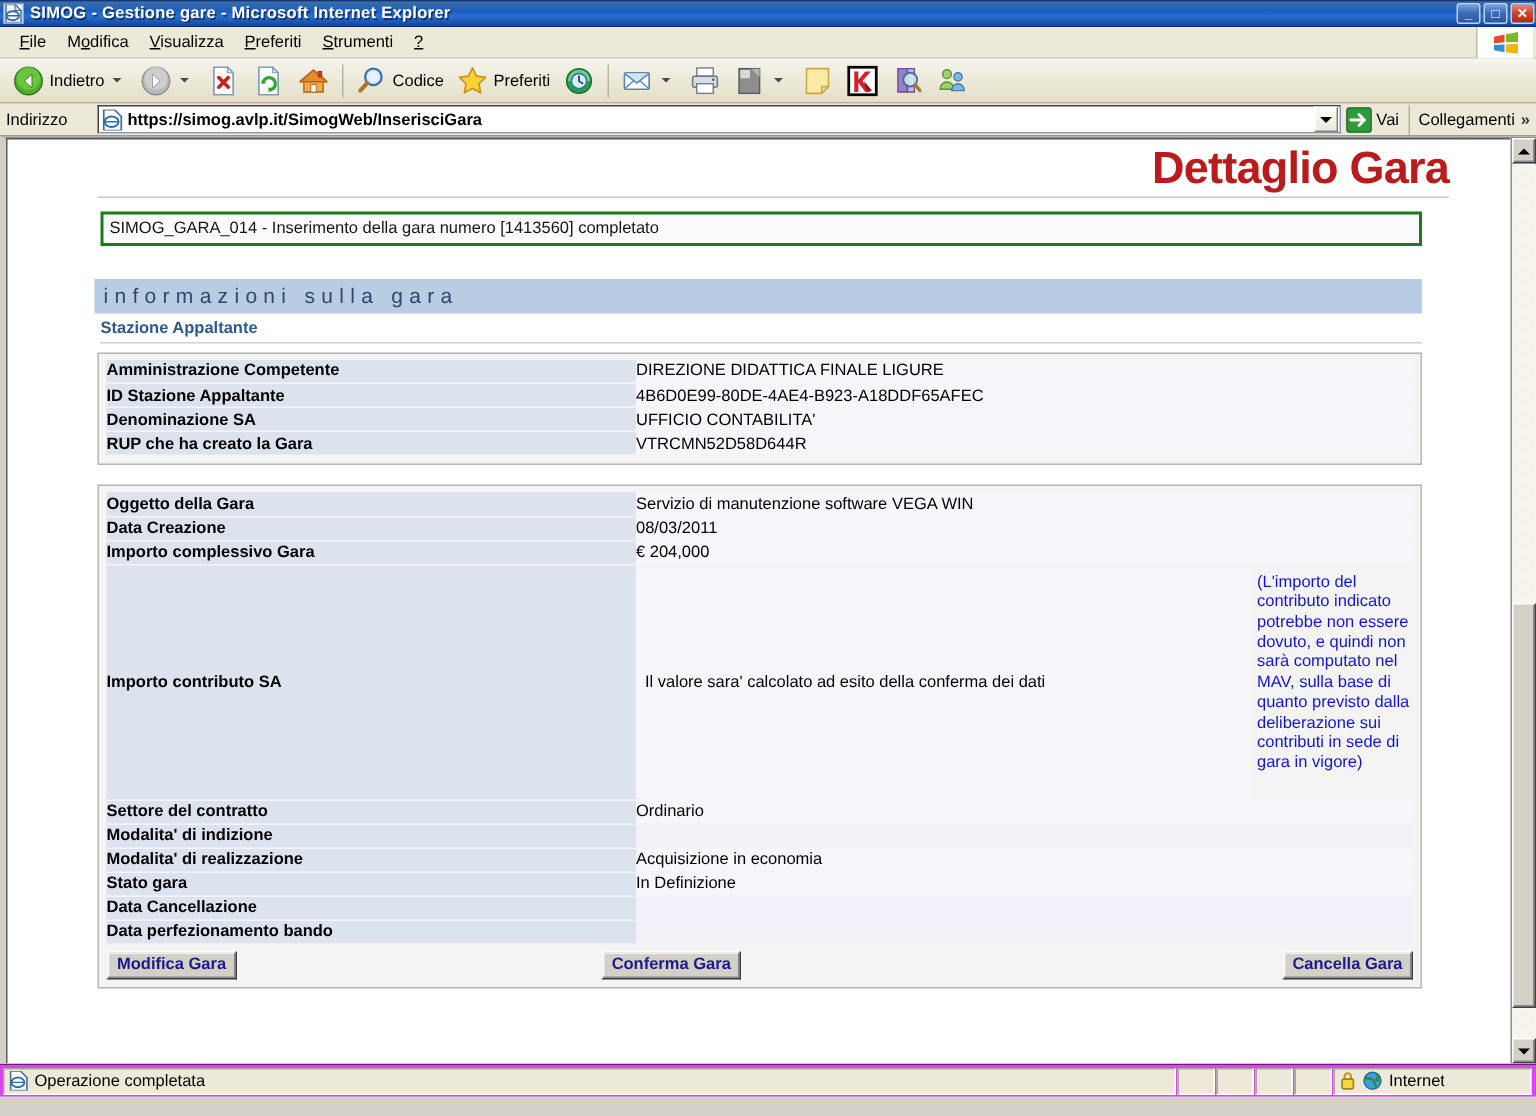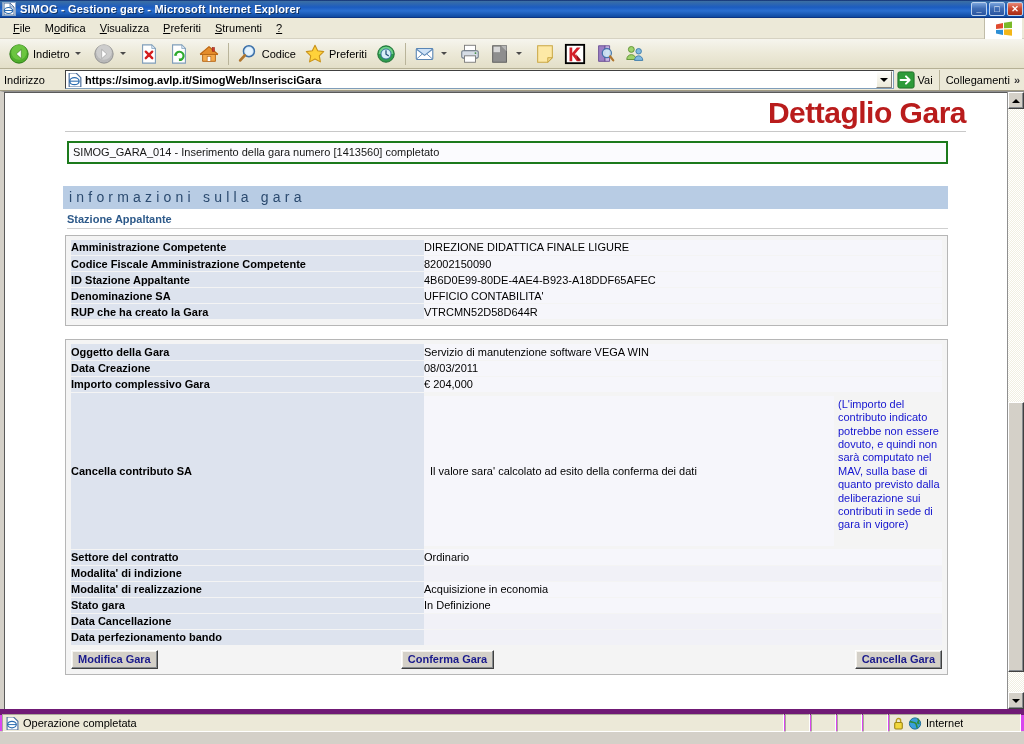--- a/index.html
+++ b/index.html
@@ -288,21 +288,21 @@
     box-shadow: inset -1px -1px 0 #868a8e, inset 1px 1px 0 #f5f3ee;
     padding: 2px 6px 3px 6px;
     cursor: default;
   }
   .btn-spacer { flex: 1 1 auto; }
 
   
   .statusbar {
     height: 22px;
     background: #d946ef;
-    border-top: 6px solid #701a75;
+    border-top: 1px solid #701a75;
     display: flex; align-items: center;
     padding: 1px 2px;
   }
   .sb-pane {
     height: 18px;
     border: 1px solid #aca899;
     border-right-color: #fff; border-bottom-color: #fff;
     display: flex; align-items: center;
     padding: 0 3px;
     font-size: 11px;
@@ -512,24 +512,20 @@
       <div class="sub-header">Stazione Appaltante</div>
 
       <div class="panel">
         <table class="grid">
           <tbody>
               <tr class="h20">
             <td class="lbl">Amministrazione Competente</td>
             <td class="val">DIREZIONE DIDATTICA FINALE LIGURE</td>
           </tr>
           <tr class="h20">
-            <td class="lbl">Codice Fiscale Amministrazione Competente</td>
-            <td class="val">82002150090</td>
-          </tr>
-          <tr class="h20">
             <td class="lbl">ID Stazione Appaltante</td>
             <td class="val">4B6D0E99-80DE-4AE4-B923-A18DDF65AFEC</td>
           </tr>
           <tr class="h20">
             <td class="lbl">Denominazione SA</td>
             <td class="val">UFFICIO CONTABILITA'</td>
           </tr>
           <tr class="h20">
             <td class="lbl">RUP che ha creato la Gara</td>
             <td class="val">VTRCMN52D58D644R</td>
@@ -548,21 +544,21 @@
           <tr class="h20">
             <td class="lbl">Data Creazione</td>
             <td class="val">08/03/2011</td>
           </tr>
           <tr class="h20">
             <td class="lbl">Importo complessivo Gara</td>
             <td class="val">€ 204,000</td>
           </tr>
 
           <tr class="contrib-row">
-            <td class="lbl">Cancella contributo SA</td>
+            <td class="lbl">Importo contributo SA</td>
             <td style="background:#f4f4f4;padding:0;">
               <div class="contrib-box">
                 <div class="contrib-main">Il valore sara' calcolato ad esito della conferma dei dati</div>
                 <div class="contrib-note">(L'importo del contributo indicato potrebbe non essere dovuto, e quindi non sarà computato nel MAV, sulla base di quanto previsto dalla deliberazione sui contributi in sede di gara in vigore)</div>
               </div>
             </td>
           </tr>
 
           <tr class="h20">
             <td class="lbl">Settore del contratto</td>

